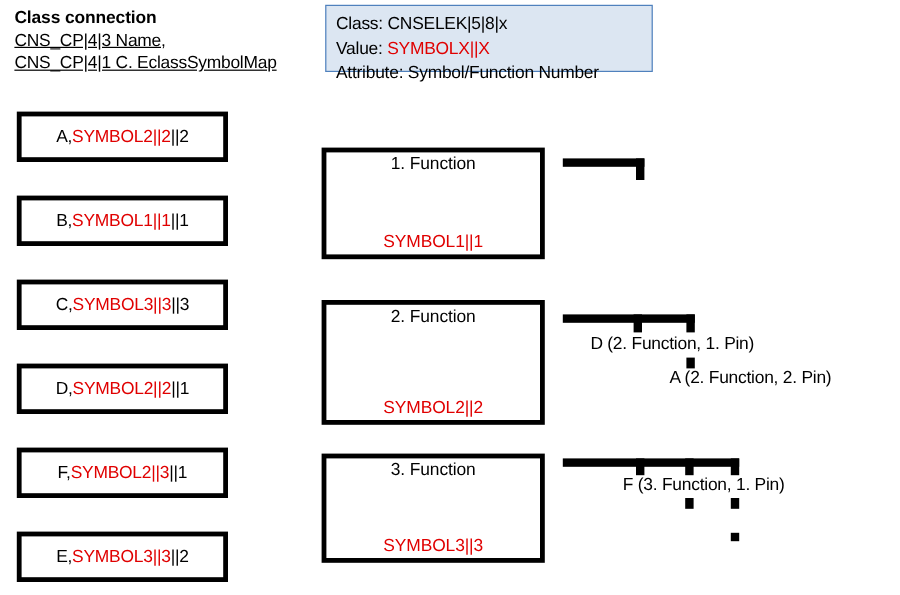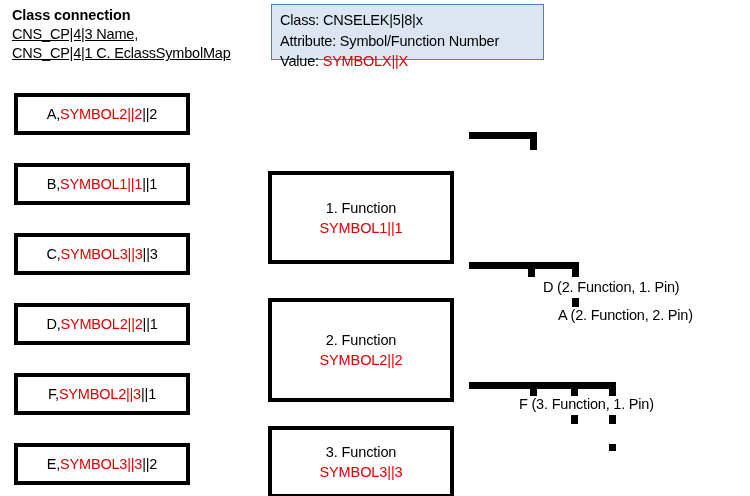--- a/index.html
+++ b/index.html
@@ -84,25 +84,24 @@
   .fbox {
     position: absolute;
     left: 268px;
     width: 186px;
     box-sizing: border-box;
     border: 4px solid #000000;
     background: #ffffff;
     display: flex;
     flex-direction: column;
     align-items: center;
-    justify-content: center;
+    justify-content: space-between;
     font-size: 14.5px;
     line-height: 1.38;
     letter-spacing: -0.1px;
-    margin-top: 48px;
   }
   .fbox .ftitle { color: #000000; }
   .fbox .fsym   { color: #e00000; }
 
   
   .hbar {
     position: absolute;
     height: 7px;
     background: #000000;
   }
@@ -133,22 +132,22 @@
 <div id="stage">
 
   <div class="legend">
     <div class="legend-title">Class connection</div>
     <div class="legend-line">CNS_CP|4|3 Name,</div>
     <div class="legend-line">CNS_CP|4|1 C. EclassSymbolMap</div>
   </div>
 
   <div class="infobox">
     <div>Class: CNSELEK|5|8|x</div>
+    <div><span>Value: </span><span class="red">SYMBOLX||X</span></div>
     <div>Attribute: Symbol/Function Number</div>
-    <div><span>Value: </span><span class="red">SYMBOLX||X</span></div>
   </div>
 
   <div class="lbox" style="top:93px">
     <span>A, </span>
       <span class="red">SYMBOL2||2</span>
       <span>||2</span>
   </div>
   <div class="lbox" style="top:163px">
     <span>B, </span>
       <span class="red">SYMBOL1||1</span>
@@ -176,32 +175,32 @@
   </div>
 
   <div class="fbox" style="top:123px; height:93px">
     <span class="ftitle">1. Function</span>
     <span class="fsym">SYMBOL1||1</span>
   </div>
   <div class="fbox" style="top:250px; height:104px">
     <span class="ftitle">2. Function</span>
     <span class="fsym">SYMBOL2||2</span>
   </div>
-  <div class="fbox" style="top:378px; height:72px">
+  <div class="fbox" style="top:378px; height:91px">
     <span class="ftitle">3. Function</span>
     <span class="fsym">SYMBOL3||3</span>
   </div>
 
   <div class="hbar" style="left:469px; top:132px; width:68px"></div>
   <div class="stub" style="left:530px; top:132px; height:18px"></div>
 
   <div class="hbar" style="left:469px; top:262px; width:110px"></div>
   <div class="stub" style="left:528px; top:262px; height:15px"></div>
   <div class="stub" style="left:572px; top:262px; height:15px"></div>
-  <div class="pin" style="left:543px; top:279px">D (2. Function, 1. Pin)</div>
+  <div class="pin" style="left:492px; top:279px">D (2. Function, 1. Pin)</div>
   <div class="ministub" style="left:572px; top:298px"></div>
   <div class="pin" style="left:558px; top:307px">A (2. Function, 2. Pin)</div>
 
   <div class="hbar" style="left:469px; top:382px; width:147px"></div>
   <div class="stub" style="left:530px; top:382px; height:14px"></div>
   <div class="stub" style="left:571px; top:382px; height:14px"></div>
   <div class="stub" style="left:609px; top:382px; height:14px"></div>
   <div class="pin" style="left:519px; top:396px">F  (3. Function, 1. Pin)</div>
   <div class="ministub" style="left:571px; top:415px"></div>
   <div class="ministub" style="left:609px; top:415px"></div>

